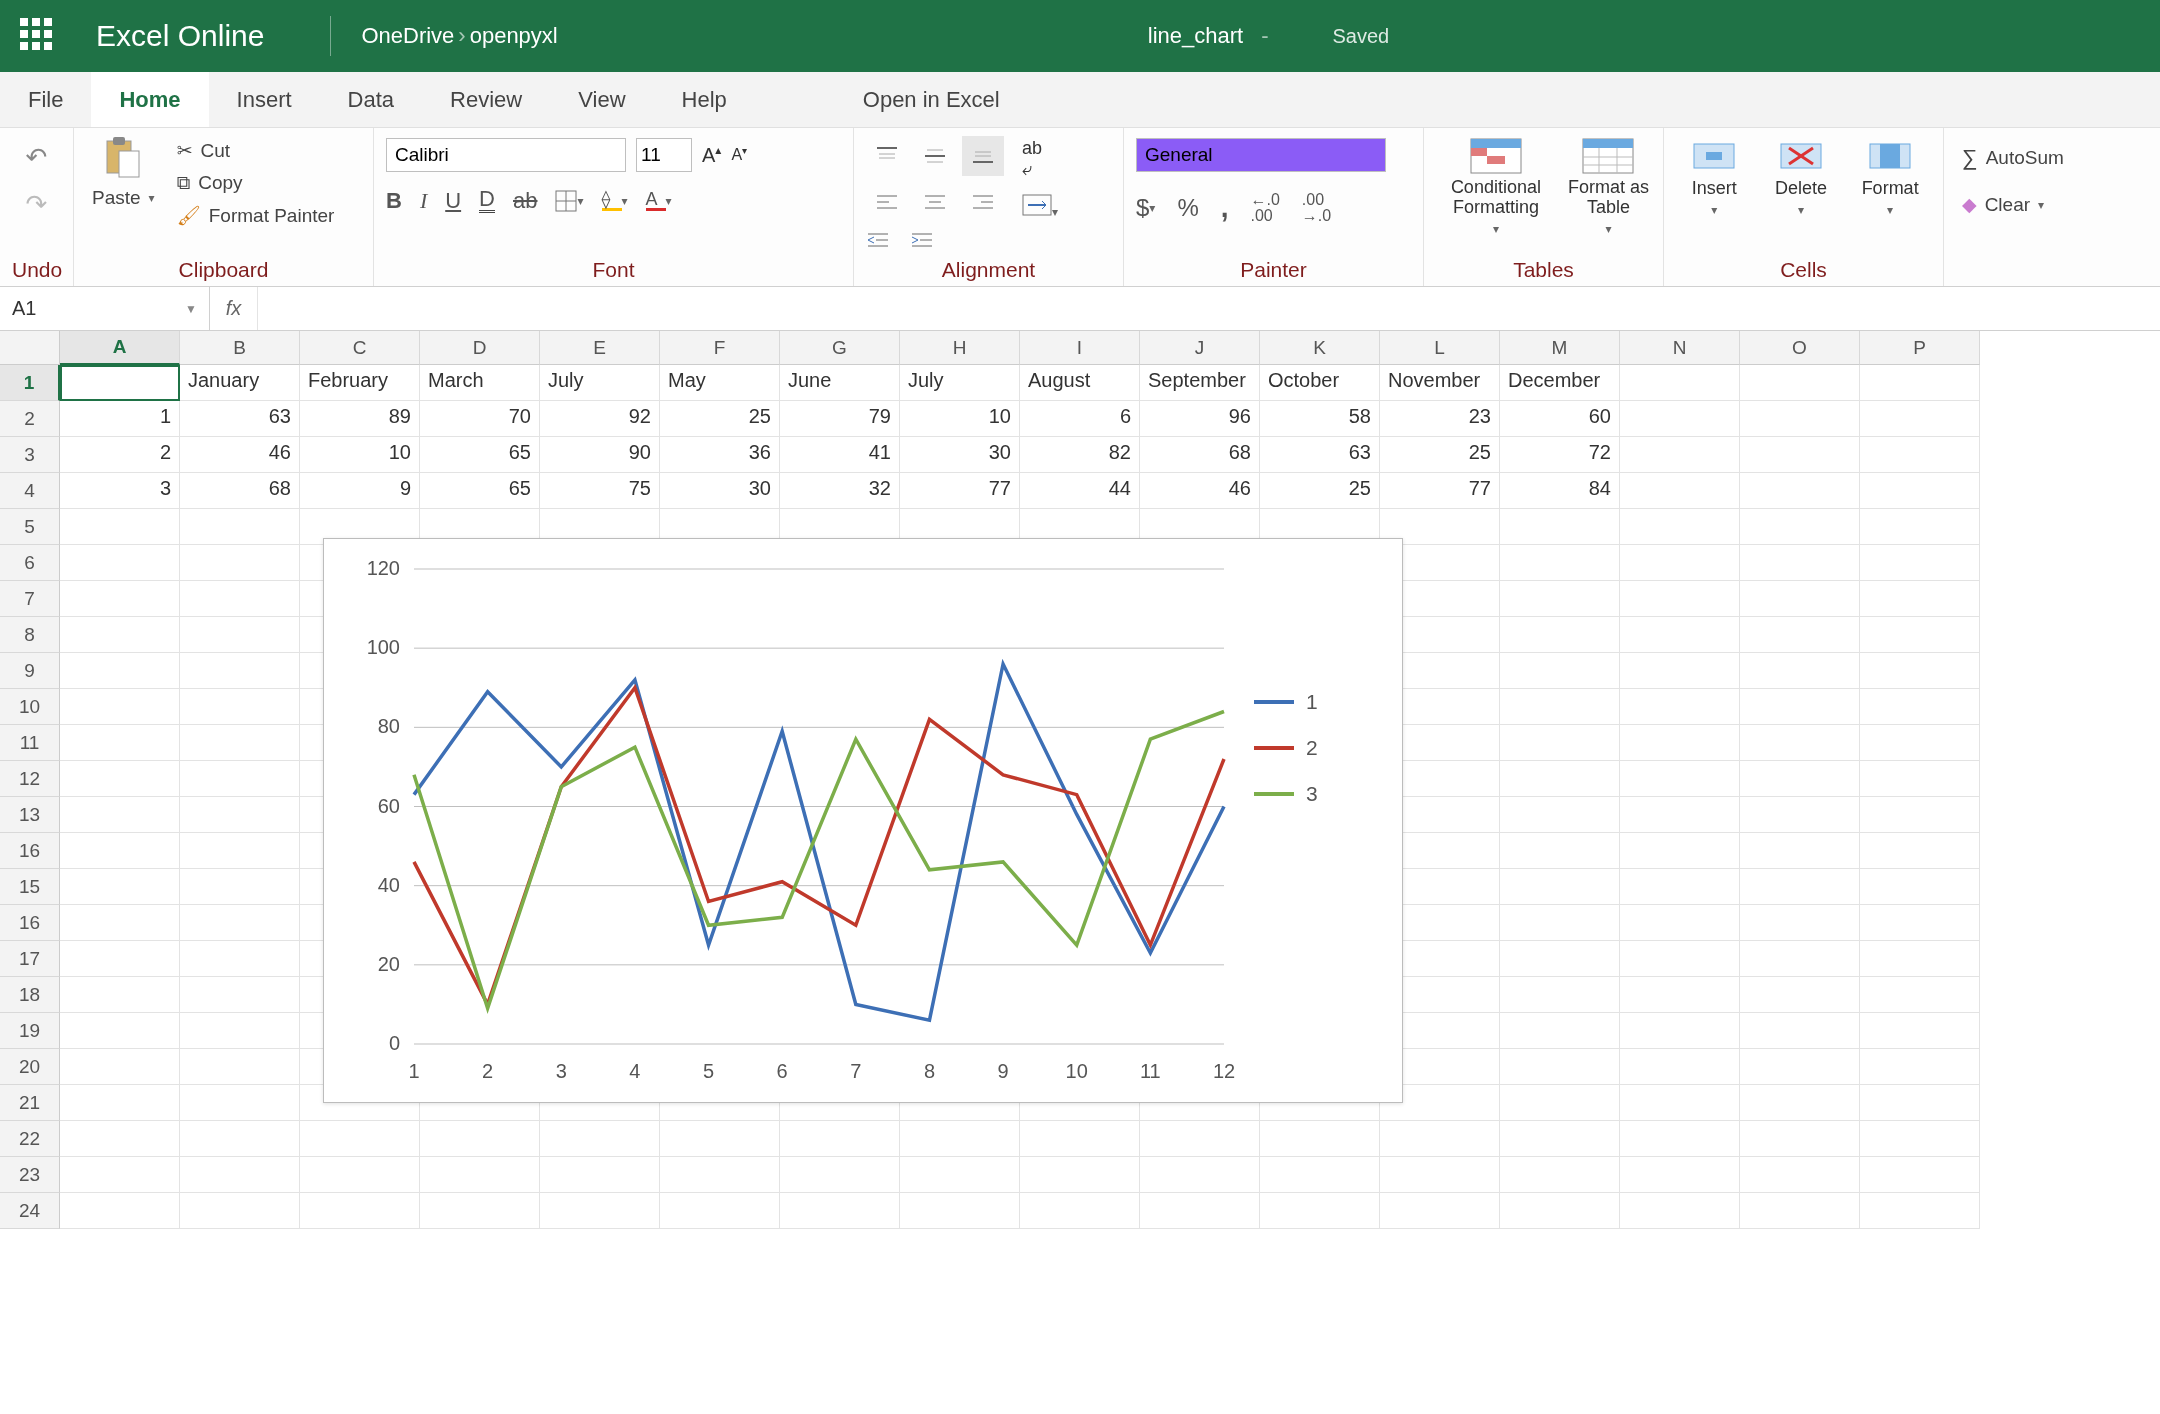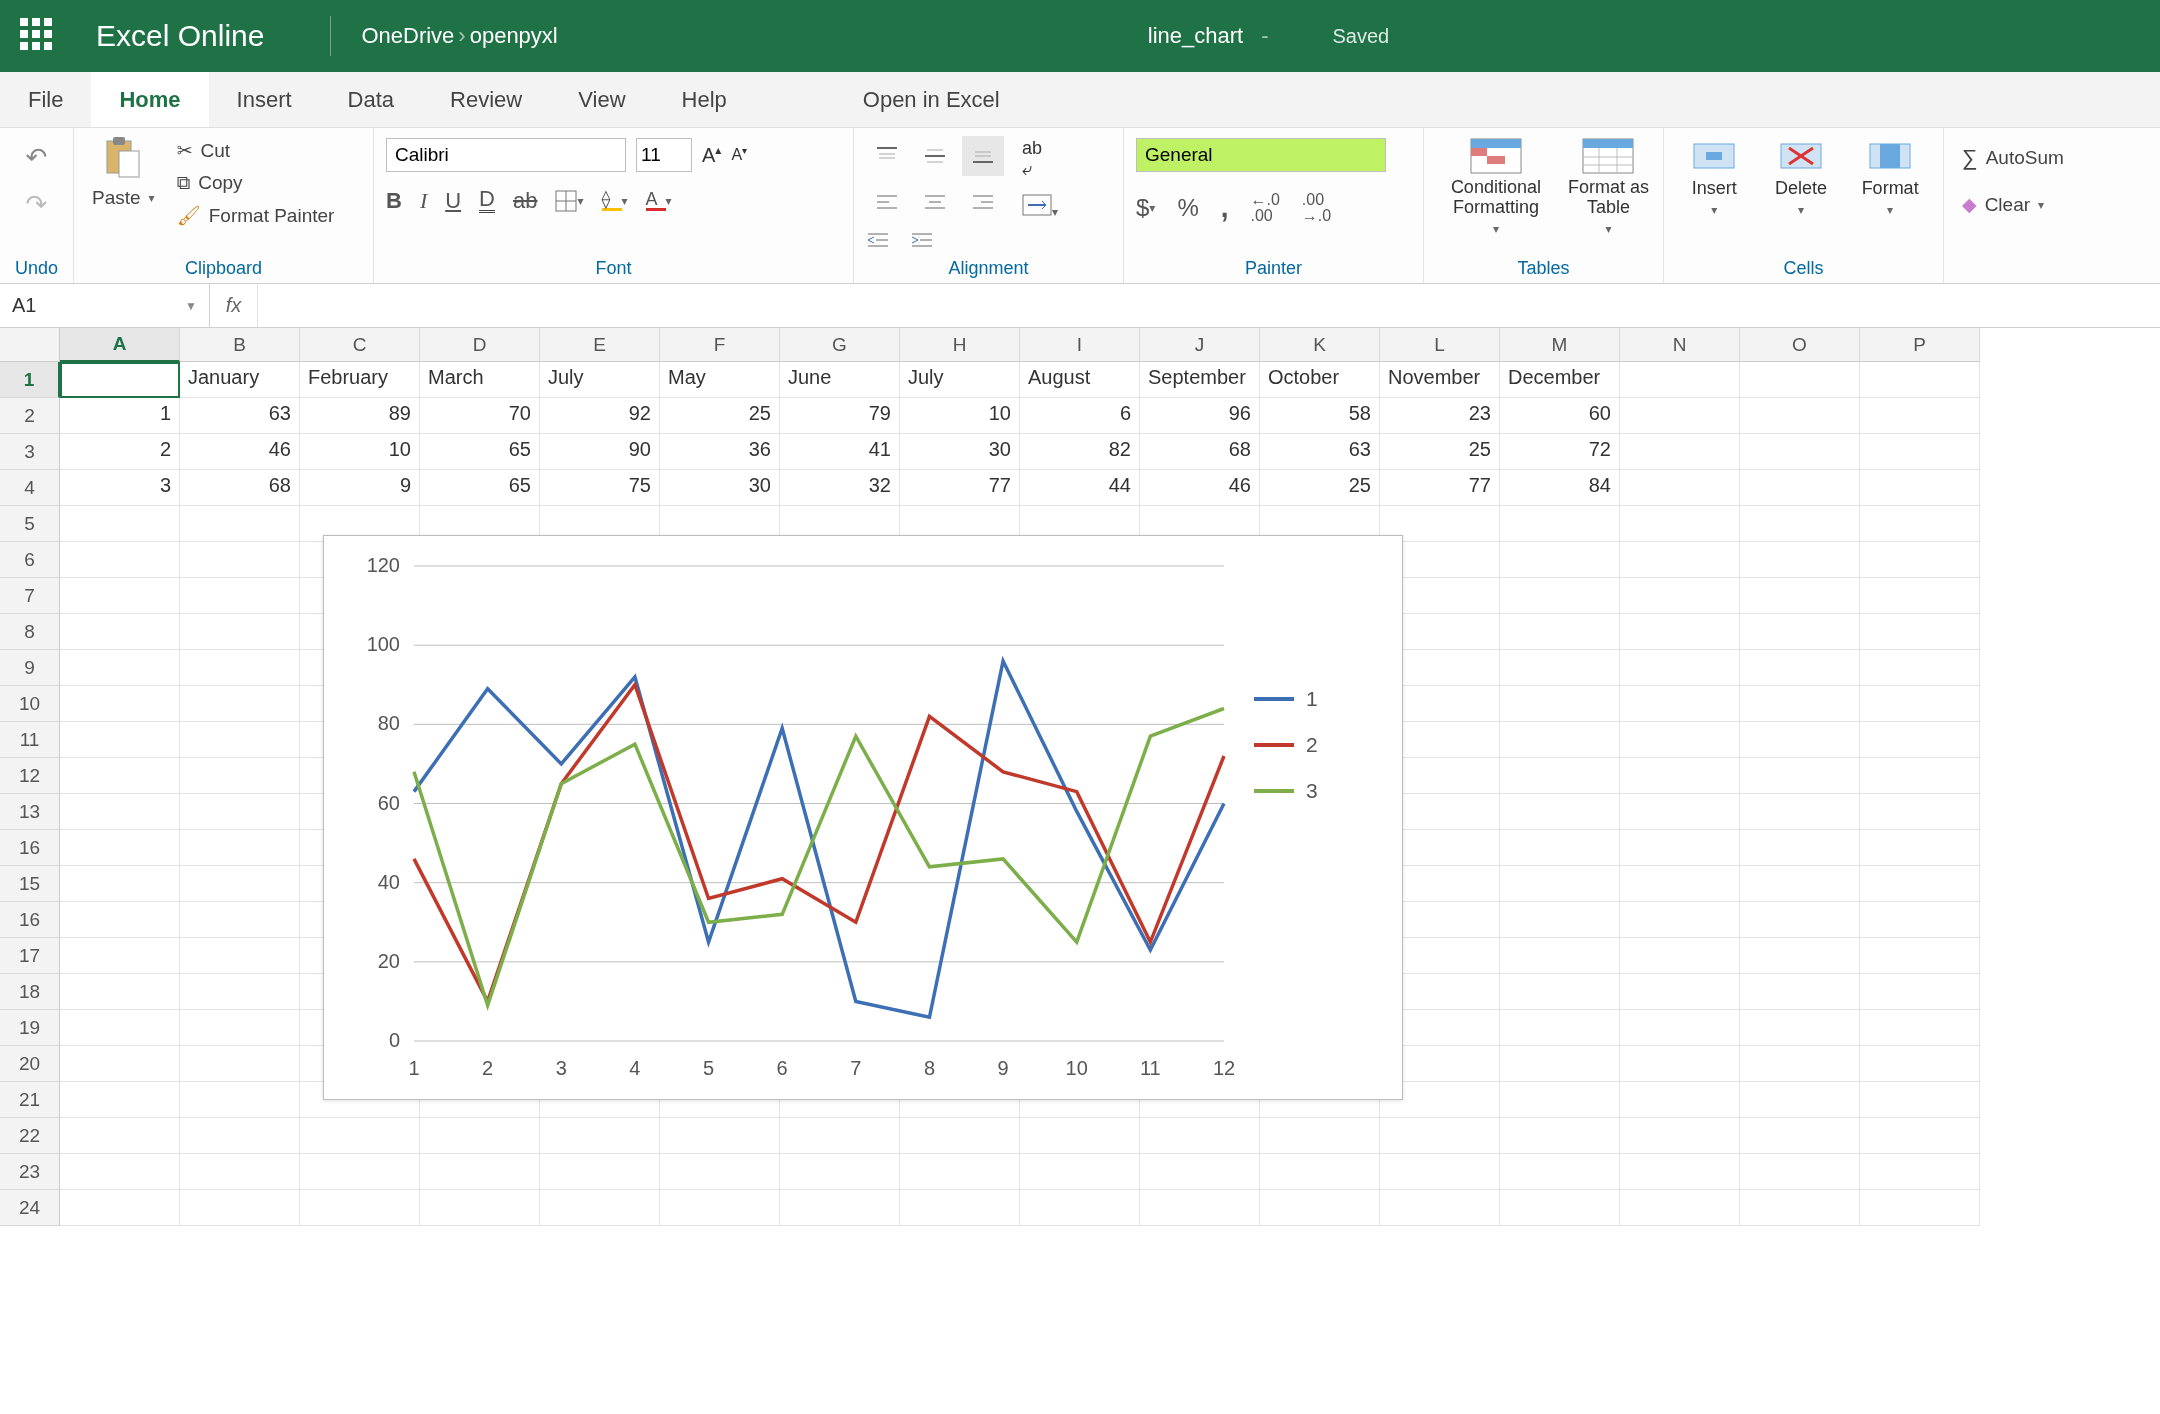--- a/index.html
+++ b/index.html
@@ -19,36 +19,36 @@
   
   .menubar { height:56px; background:#f3f3f3; border-bottom:1px solid #e0e0e0; display:flex; align-items:stretch;}
   .menu-item { padding:0 28px; display:flex; align-items:center; font-size:22px; color:#444; cursor:pointer;}
   .menu-item.active { background:#fff; color:#1f7246; font-weight:600;}
   .menu-gap { width:40px; }
   .tell-me { padding:0 30px; display:flex; align-items:center; font-size:22px; color:#777;}
   
   .ribbon { display:flex; border-bottom:1px solid #d0d0d0; background:#fdfdfd;}
   .ribbon-group { border-right:1px solid #e3e3e3; display:flex; flex-direction:column; padding:6px 12px 4px;}
   .ribbon-group .body { flex:1; display:flex; align-items:flex-start; gap:10px;}
-  .ribbon-group .label { text-align:center; font-size:18px; color:#0369a1; padding-top:4px;}
+  .ribbon-group .label { text-align:center; font-size:21px; color:#7f1d1d; padding-top:4px;}
   .btn-small { font-size:19px; color:#444; display:flex; align-items:center; gap:8px; padding:3px 6px; cursor:pointer;}
   .big-icon { width:46px; height:46px; display:flex; align-items:center; justify-content:center; font-size:30px;}
   .vstack { display:flex; flex-direction:column; gap:4px; align-items:flex-start;}
   .hstack { display:flex; flex-direction:row; align-items:center; gap:10px; }
   .font-select { width:240px; height:34px; border:1px solid #bfbfbf; font-size:19px; padding:0 8px; background:#fff;}
   .size-select { width:56px; height:34px; border:1px solid #bfbfbf; font-size:19px; padding:0 4px; background:#fff;}
   .tool-row { display:flex; gap:18px; align-items:center; font-size:22px; color:#555; padding-top:6px;}
   .tool-row .t { cursor:pointer; display:flex; align-items:center; line-height:1; }
   .tool-row svg { display:block; }
   .underline-bar { border-bottom:3px solid #ffc000; width:20px;}
   .underline-red { border-bottom:3px solid #d92b2b; width:20px;}
   .align-grid { display:grid; grid-template-columns:repeat(3,42px); grid-template-rows:repeat(2,40px); gap:6px;}
   .align-grid .c { border:1px solid transparent; display:flex; align-items:center; justify-content:center; cursor:pointer;}
   .align-grid .c svg { display:block; }
-  .num-select { width:250px; height:34px; border:1px solid #bfbfbf; font-size:19px; padding:0 8px; background:#bef264;}
+  .num-select { width:250px; height:34px; border:1px solid #bfbfbf; font-size:19px; padding:0 8px; background:#8b5cf6;}
   .tables-col { display:flex; flex-direction:column; align-items:center; font-size:18px; cursor:pointer; gap:4px;}
   .tables-col .ic { width:52px; height:36px; }
   .caret { font-size:12px; color:#666; }
   
   .fxbar { height:44px; display:flex; align-items:stretch; border-bottom:1px solid #d0d0d0;}
   .namebox { width:210px; border-right:1px solid #d0d0d0; display:flex; align-items:center; padding:0 12px; font-size:20px;}
   .namebox .dd { margin-left:auto; color:#888; font-size:12px;}
   .fx-icon { width:48px; display:flex; align-items:center; justify-content:center; font-style:italic; font-size:20px; color:#666; border-right:1px solid #e4e4e4;}
   .formula-input { flex:1; border:none; font-size:19px; padding:0 10px; outline:none;}
   

